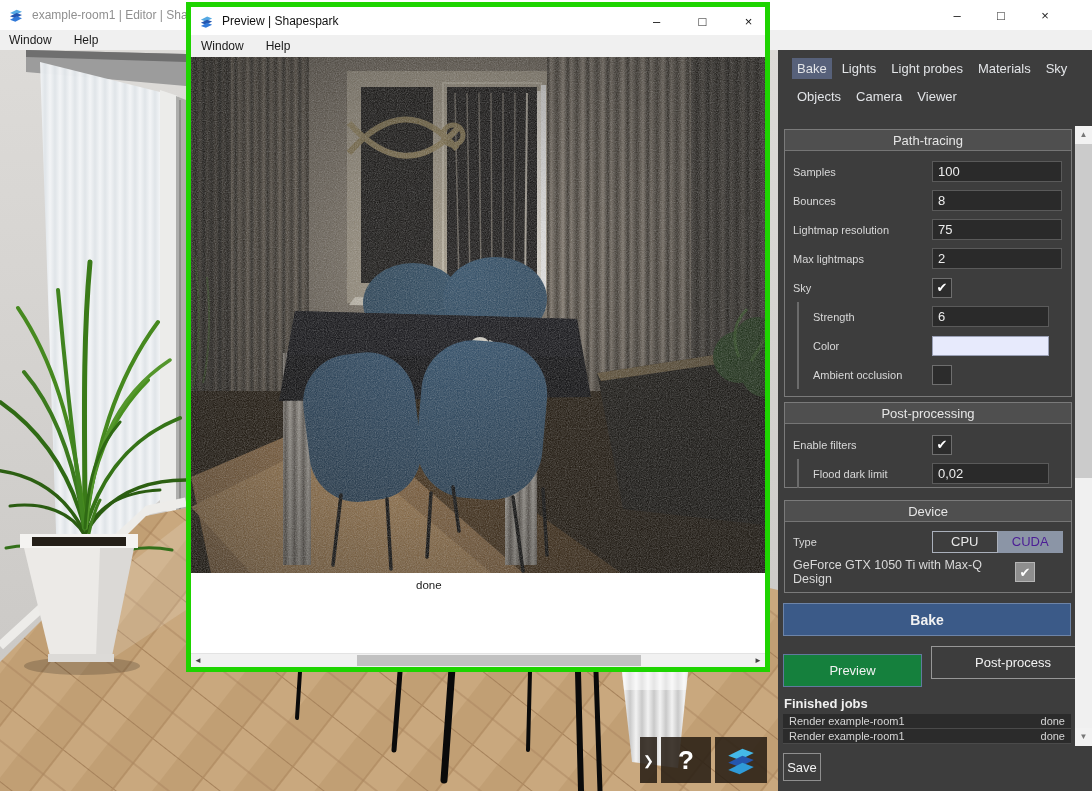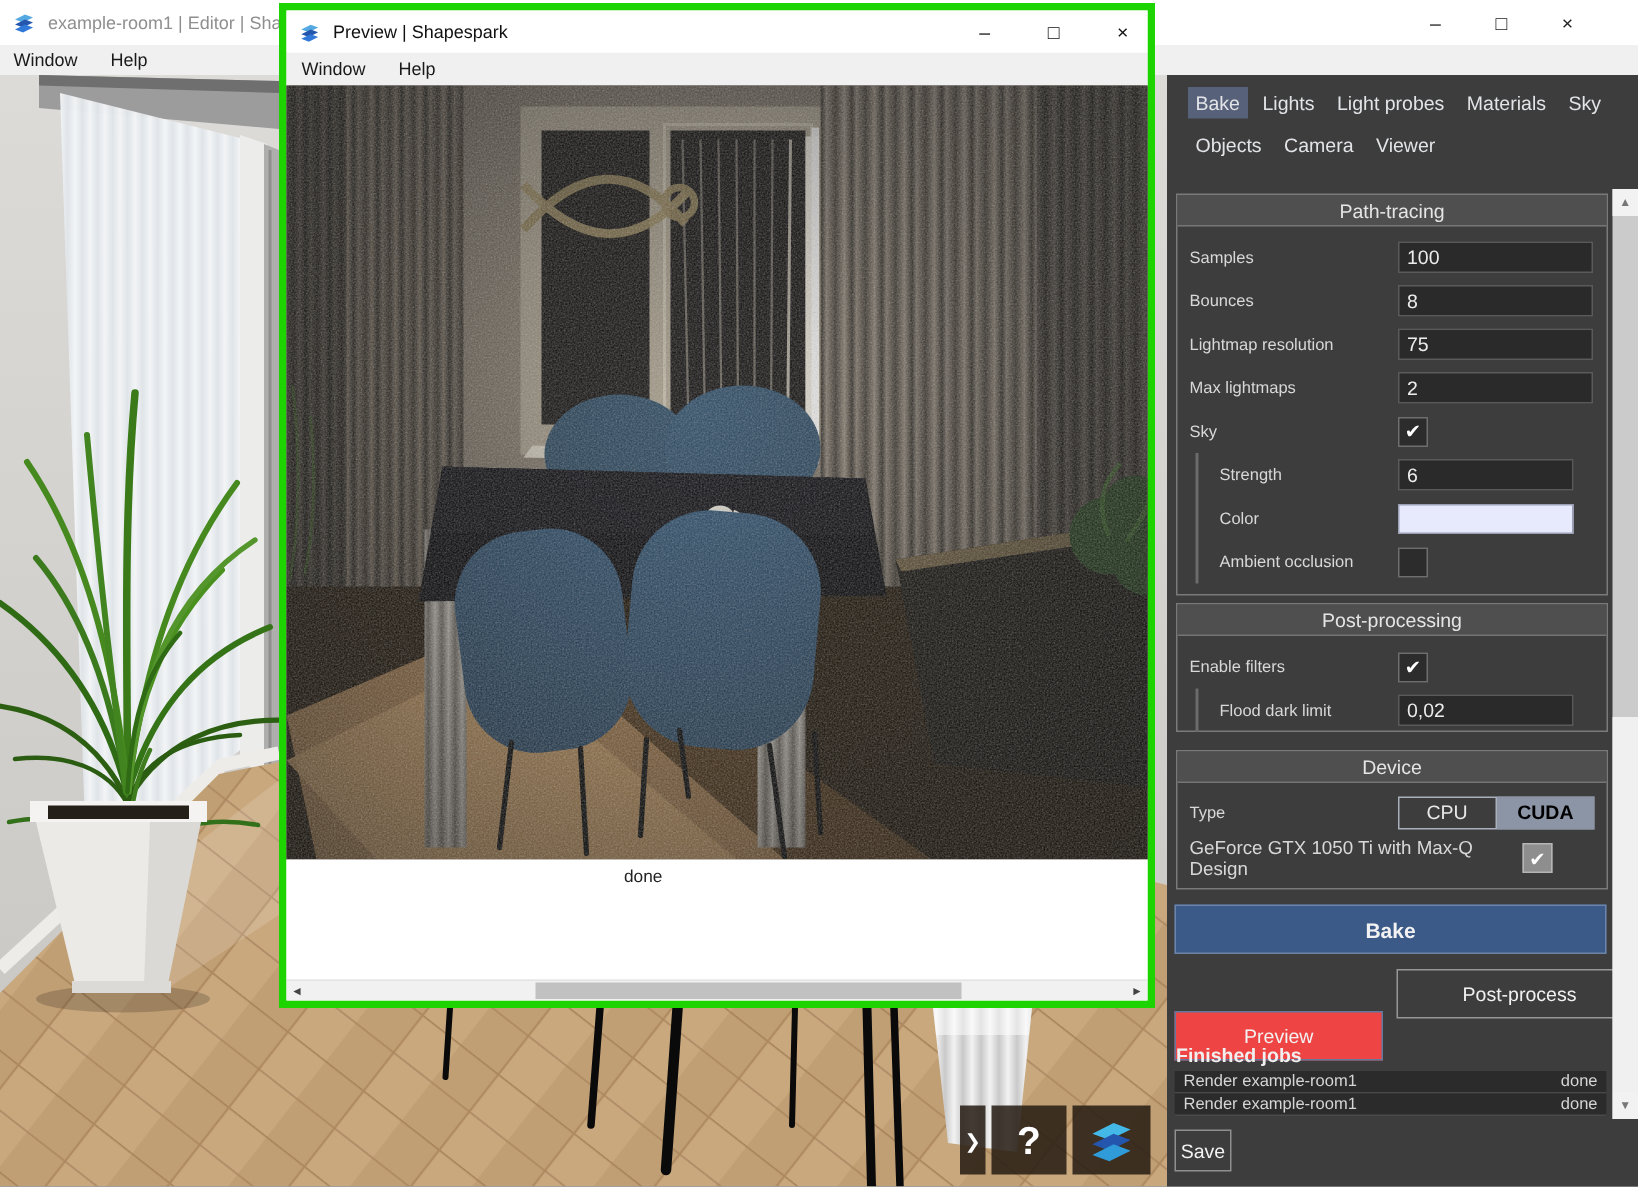--- a/index.html
+++ b/index.html
@@ -67,28 +67,28 @@
   .grp-pathtracing { top:79px; height:268px; }
   .grp-pathtracing .rows { padding-top:6px; padding-bottom:4px; }
   .grp-postproc { top:352px; height:86px; }
   .grp-postproc .rows { padding-top:6px; padding-bottom:4px; }
   .grp-device { top:450px; height:93px; }
   .grp-device .rows { padding-top:5px; }
 
   .seg { display:flex; width:132px; }
   .seg-btn { flex:1; height:22px; font-size:13px; display:flex; align-items:center; justify-content:center; }
   .seg-btn.cpu { background:#3d3d3d; border:1px solid #aab0bb; color:#e8e8e8; }
-  .seg-btn.cuda { background:#8b95a6; border:1px solid #8b95a6; color:#000000;font-weight:bold; }
+  .seg-btn.cuda { background:#8b95a6; border:1px solid #8b95a6; color:#4c1d95; }
   .gpu-row { display:flex; align-items:center; padding:2px 8px 0 8px; }
   .gpu-label { flex:1; font-size:12.5px; line-height:1.15; color:#d8d8d8; padding-right:10px; }
   .gpu-check { margin-right:28px; }
 
   .btn { position:absolute; display:flex; align-items:center; justify-content:center; font-size:13px; color:#f2f2f2; }
   .btn-bake { left:5px; top:553px; width:288px; height:33px; background:#3b5a88; border:1px solid #6d84a8; font-weight:bold; font-size:14px; }
-  .btn-preview { left:5px; top:624px; width:139px; height:33px; background:#ef4444; border:1px solid #62799d; }
+  .btn-preview { left:5px; top:604px; width:139px; height:33px; background:#15803d; border:1px solid #62799d; }
   .btn-postprocess { left:153px; top:596px; width:164px; height:33px; background:#3d3d3d; border:1px solid #979797; }
   .btn-save { left:5px; top:703px; width:38px; height:28px; background:#3d3d3d; border:1px solid #8f8f8f; }
 
   .jobs-title { position:absolute; left:6px; top:646px; font-size:13px; font-weight:bold; color:#f0f0f0; }
   .jobs-list { position:absolute; left:5px; top:664px; width:288px; height:31px; overflow:hidden; }
   .job-row { height:15px; background:#2b2b2b; border-bottom:1px solid #4a4a4a; display:flex; align-items:center; justify-content:space-between; padding:0 6px; }
   .job-row span { font-size:11px; color:#d5d5d5; }
 
   .vscroll { position:absolute; left:297px; top:76px; width:17px; height:620px; background:#cbcbcb; }
   .vscroll .sbtn { position:absolute; left:0; width:17px; height:18px; background:#f2f2f2; color:#777; font-size:8px; text-align:center; line-height:18px; }

